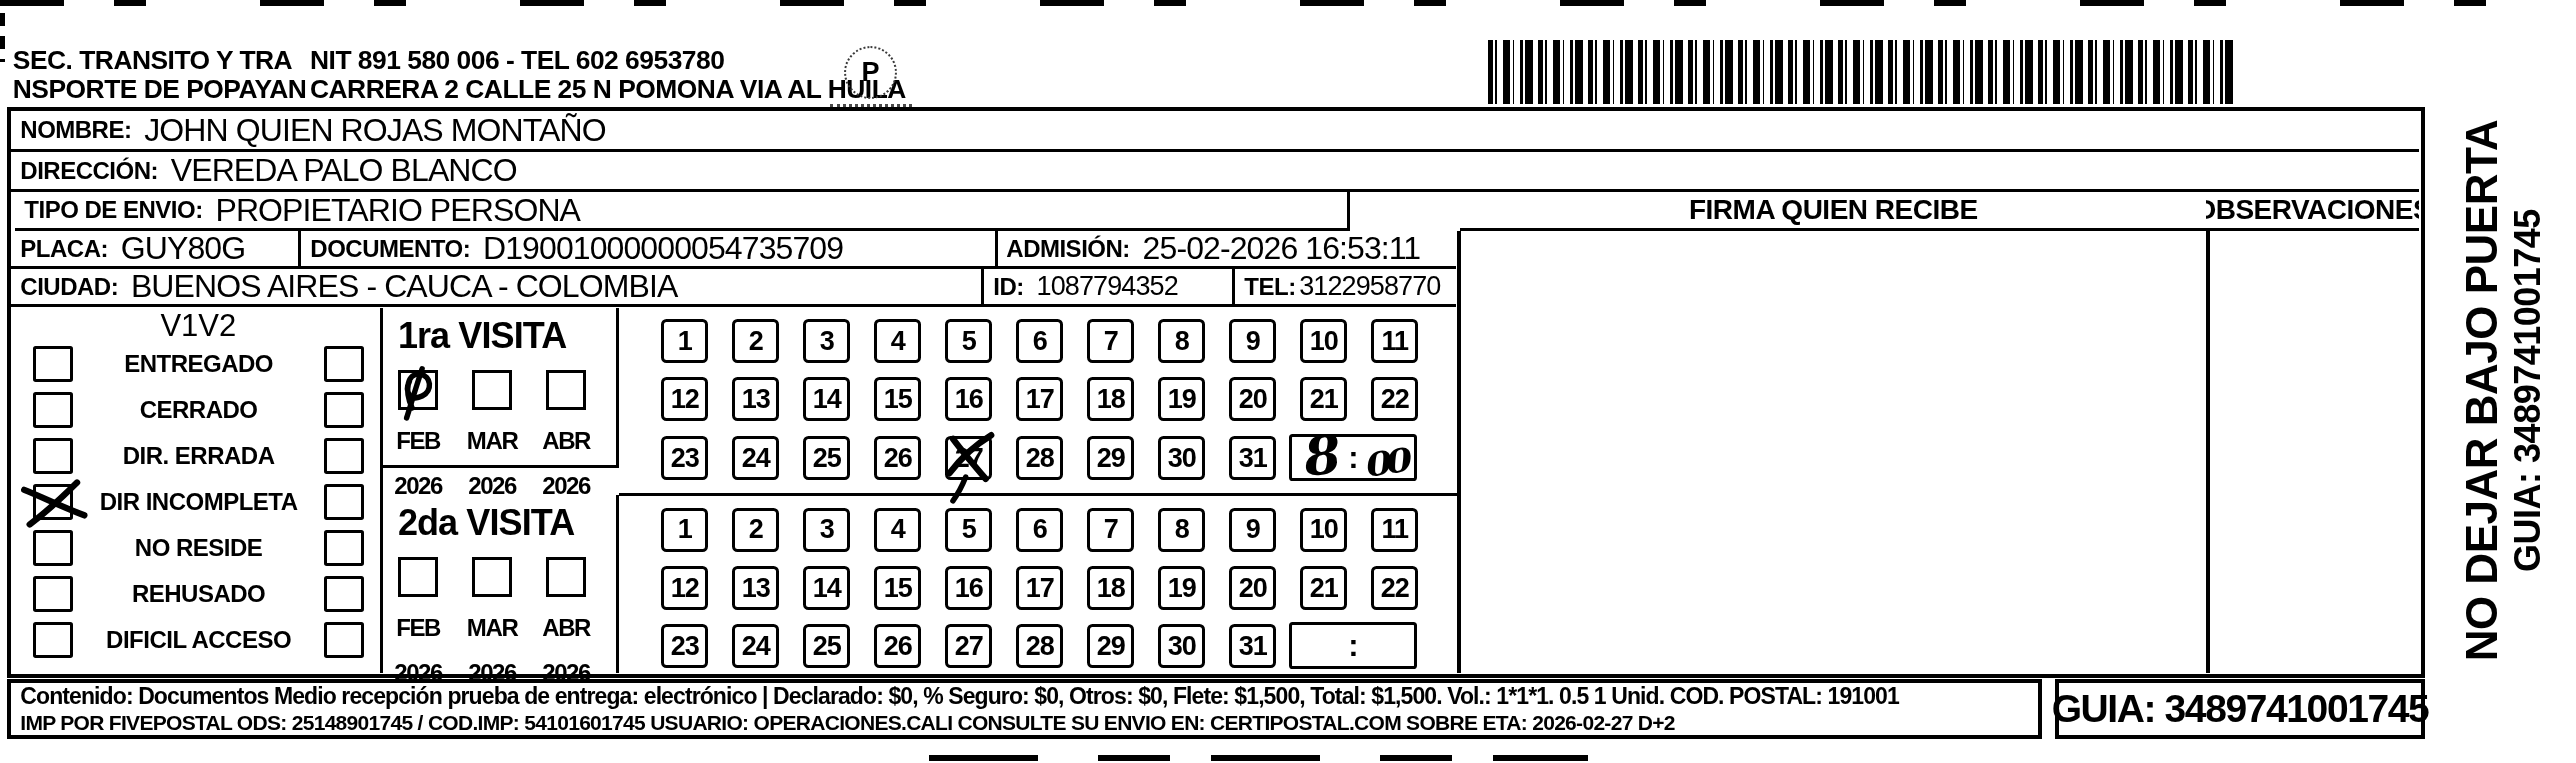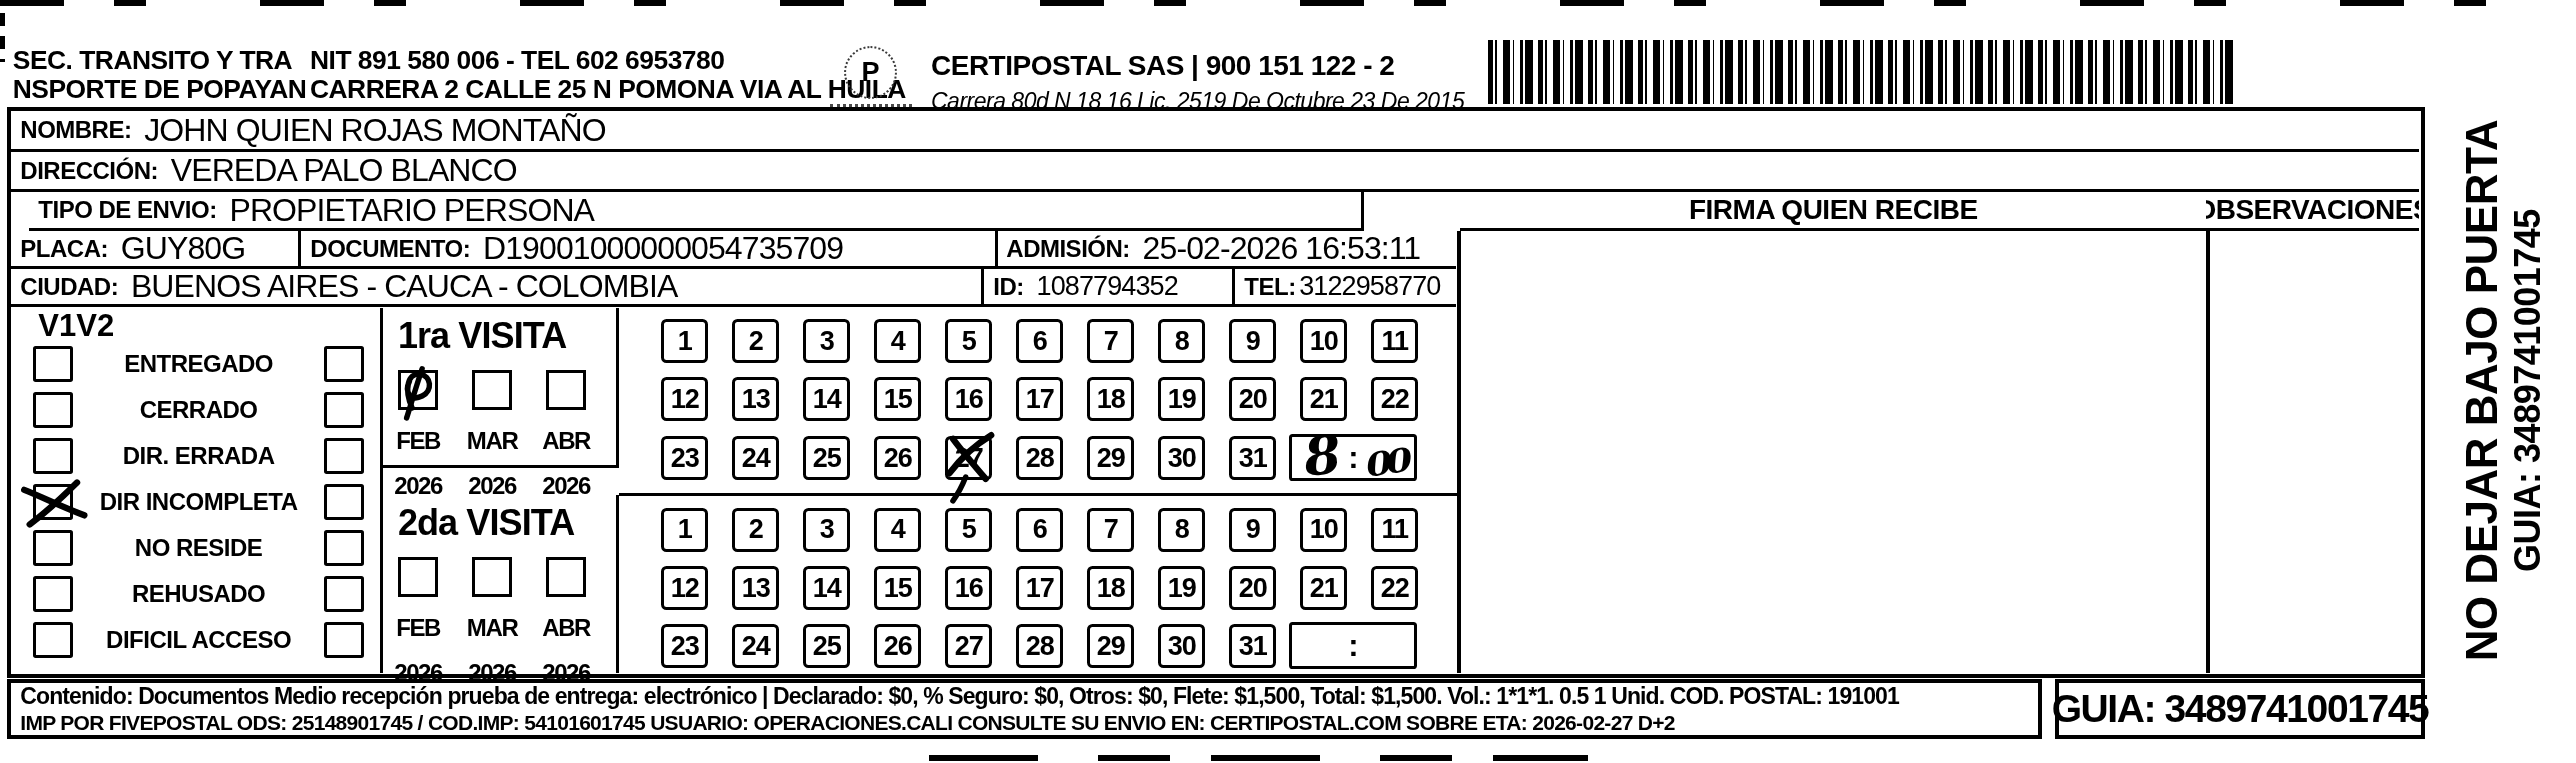--- a/index.html
+++ b/index.html
@@ -30,22 +30,22 @@
         padding-left:9px;border-bottom:3.6px solid #000;white-space:nowrap;overflow:hidden}
   .br{border-right:3.6px solid #000}
   .flabel{font-weight:bold;font-size:24px;letter-spacing:-0.5px}
   .fvalue{font-size:32px;letter-spacing:-0.9px}
   .fvalue-sm{font-size:27px;letter-spacing:-0.9px}
   .headcell{justify-content:center;padding-left:0;font-weight:bold;font-size:28px;letter-spacing:-0.5px}
   .vline{position:absolute;width:3.6px;background:#000}
   
   #statusbox{left:0;top:197px;width:372px;height:365px;border-right:3.6px solid #000;box-sizing:border-box;
     display:flex;flex-direction:column;padding-top:0}
-  .status-head{display:flex;justify-content:flex-start;padding:0 22px 0 27px;height:33px;
-    font-size:31px;font-weight:bold}
+  .status-head{display:flex;justify-content:center;padding:0 22px 0 27px;height:33px;
+    font-size:31px;font-weight:normal}
   .status-row{display:flex;align-items:center;height:46px;padding:0 16.4px 0 22px;gap:9px}
   .chk{width:40px;height:36px;border:3.6px solid #000;box-sizing:border-box;border-radius:2.7px;flex:0 0 auto;background:#fff}
   .status-label{flex:1;text-align:center;font-weight:bold;font-size:24px;letter-spacing:-0.5px}
   
   .visitcell{position:absolute;box-sizing:border-box;border-right:3.6px solid #000}
   .visit-title{font-size:36px;font-weight:bold;letter-spacing:-0.9px;padding:7.3px 0 0 14.6px}
   .months{display:flex;gap:30px;padding-left:12.8px;margin-top:12.8px}
   .month{display:flex;flex-direction:column;align-items:center;width:44px}
   .mbox{width:40px;height:40px;border:3.6px solid #000;box-sizing:border-box;background:#fff}
   .mname,.myear{font-size:24px;font-weight:bold;line-height:26.4px;margin-top:18px;letter-spacing:-1.4px}
@@ -91,39 +91,35 @@
   </div>
   <div class="abs hdr-2line" style="left:310px;top:46px">
     <div>NIT 891 580 006 - TEL 602 6953780</div>
     <div>CARRERA 2 CALLE 25 N POMONA VIA AL HUILA</div>
   </div>
   <div class="abs logo-wrap" style="left:827px;top:46px">
     <div class="logo-circle">P</div>
     <div class="logo-sub"></div>
     <div class="logo-sub2"></div>
   </div>
-  <div class="abs" style="left:931px;top:50px">
-    <div class="certi1">CERTIPOSTAL SAS | 900 151 122 - 2</div>
-    <div class="certi2">Carrera 80d N 18 16  Lic. 2519 De Octubre 23 De 2015</div>
-  </div>
   <div class="abs barcode"></div>
 
   <div class="abs" id="mainbox">
 
     <div class="cell" style="left:0;top:0;width:2408px;height:41px">
       <span class="flabel">NOMBRE:</span>
       <span class="fvalue">JOHN QUIEN ROJAS MONTAÑO</span>
     </div>
 
     <div class="cell" style="left:0;top:41px;width:2408px;height:40px">
       <span class="flabel">DIRECCIÓN:</span>
       <span class="fvalue">VEREDA PALO BLANCO</span>
     </div>
 
-    <div class="cell br" style="left:18px;top:81px;width:1335px;height:39px">
+    <div class="cell br" style="left:4px;top:81px;width:1335px;height:39px">
       <span class="flabel">TIPO DE ENVIO:</span>
       <span class="fvalue">PROPIETARIO PERSONA</span>
     </div>
     <div class="cell headcell" style="left:1449px;top:81px;width:746px;height:39px">FIRMA QUIEN RECIBE</div>
     <div class="cell headcell" style="left:2195px;top:81px;width:213px;height:39px">OBSERVACIONES</div>
 
     <div class="cell br" style="left:0;top:120px;width:290px;height:38px">
       <span class="flabel">PLACA:</span>
       <span class="fvalue">GUY80G</span>
     </div>

